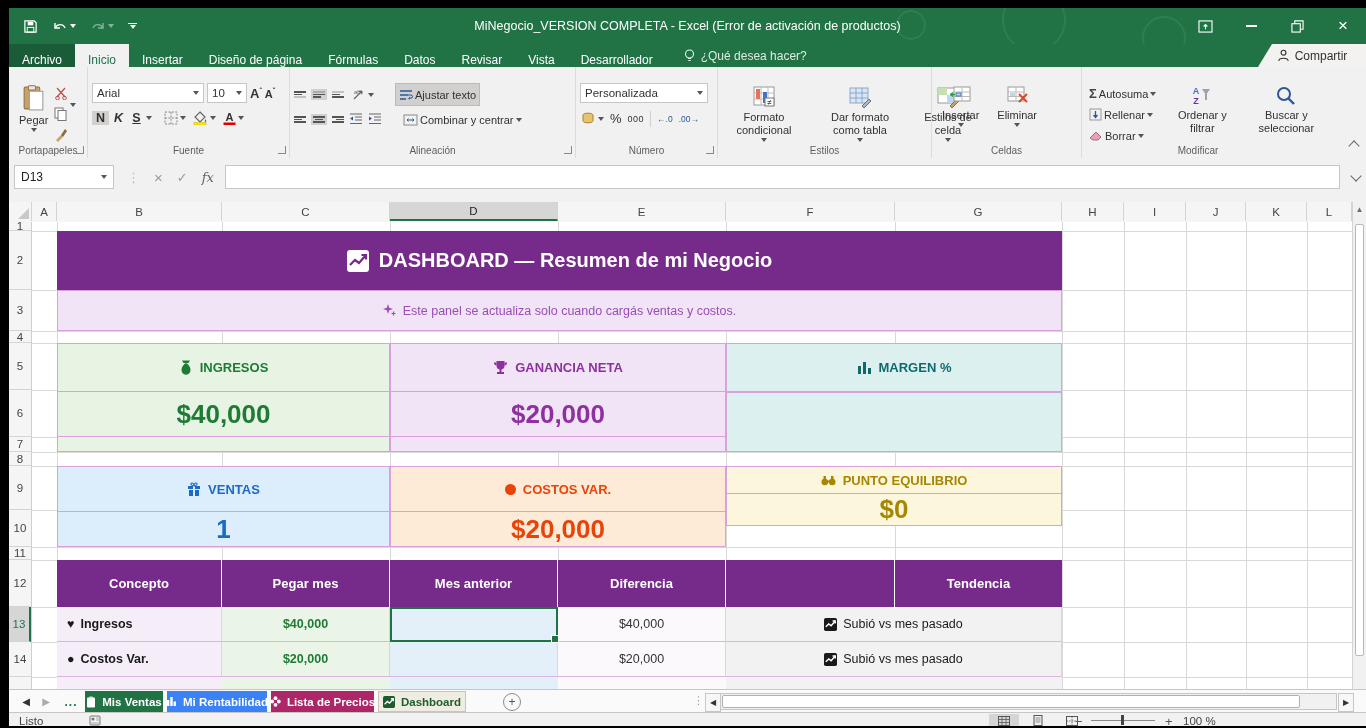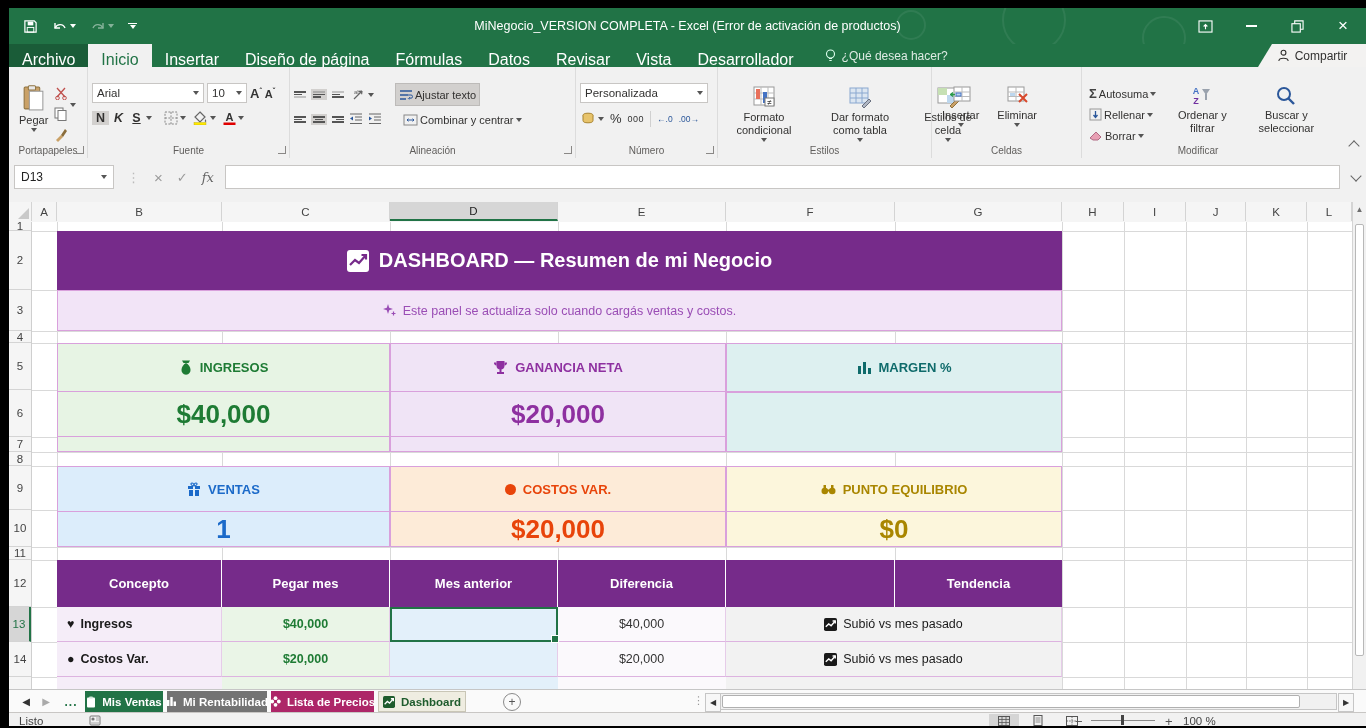--- a/index.html
+++ b/index.html
@@ -14,21 +14,21 @@
   .qbtn{display:flex;align-items:center;gap:2px;color:#fff;}
   .caret{width:0;height:0;border-left:3.5px solid transparent;border-right:3.5px solid transparent;border-top:4px solid #fff;display:inline-block;}
   .title{position:absolute;left:0;right:0;top:0;height:36px;display:flex;align-items:center;justify-content:center;
     font-size:12.5px;color:#fff;pointer-events:none;}
   .wctl{position:absolute;right:0;top:0;height:36px;display:flex;}
   .wbtn{width:46px;height:36px;display:flex;align-items:center;justify-content:center;font-size:15px;color:#fff;}
   .deco{position:absolute;border:2px solid rgba(255,255,255,0.07);border-radius:50%;}
 
   
   .tabrow{position:absolute;left:0;top:36px;right:0;height:23px;background:#217346;display:flex;align-items:stretch;}
-  .rtab{padding:16px 13px;display:flex;align-items:center;font-size:16px;color:#fff;white-space:nowrap;}
+  .rtab{padding:16px 13px;display:flex;align-items:center;font-size:12px;color:#fff;white-space:nowrap;}
   .rtab.archivo{background:#1a5c38;}
   .rtab.active{background:#f1f1f1;color:#217346;}
   .tabsearch{display:flex;align-items:center;gap:6px;margin-left:18px;color:rgba(255,255,255,0.85);font-size:12px;}
   .share{position:absolute;right:0;top:0;bottom:0;width:108px;background:#f3f2f1;color:#323130;font-size:12px;
     display:flex;align-items:center;justify-content:center;gap:5px;clip-path:polygon(14px 0,100% 0,100% 100%,0 100%);}
 
   
   .ribbon{position:absolute;left:0;top:59px;right:0;height:91px;background:#f1f1f1;border-bottom:1px solid #d5d3d1;display:flex;}
   .rgrp{position:relative;height:100%;border-right:1px solid #dcdcdc;flex:0 0 auto;padding:16px 4px 0 4px;box-sizing:border-box;}
   .rlabel{position:absolute;bottom:2px;left:0;right:0;text-align:center;font-size:10px;color:#605e5c;white-space:nowrap;}
@@ -622,21 +622,21 @@
     </div>
     <div class="vl" style="flex:1;color:#1b6ac9;">1</div>
   </div>
   <div class="card" style="left:381px;top:458px;width:336px;height:81px;background:#fdebd8;">
     <div class="hd" style="height:44px;color:#e8440a;">
       <span style="width:11px;height:11px;border-radius:50%;background:#e8440a;display:inline-block"></span>
       <span>COSTOS VAR.</span>
     </div>
     <div class="vl" style="flex:1;color:#e8440a;">$20,000</div>
   </div>
-  <div class="card" style="left:717px;top:458px;width:336px;height:81px;background:#fcf6dc;justify-content:flex-end;">
+  <div class="card" style="left:717px;top:458px;width:336px;height:60px;background:#fcf6dc;justify-content:flex-end;">
     <div class="hd" style="height:44px;color:#a98600;">
       <svg width="15" height="11" viewBox="0 0 15 11" class="ic">
           <circle cx="3.8" cy="7" r="3.3" fill="#a98600"></circle>
           <circle cx="11.2" cy="7" r="3.3" fill="#a98600"></circle>
           <rect x="5.5" y="5.5" width="4" height="2" fill="#a98600"></rect>
           <rect x="2.5" y="1" width="2.5" height="4" fill="#a98600"></rect>
           <rect x="10" y="1" width="2.5" height="4" fill="#a98600"></rect>
         </svg>
       <span>PUNTO EQUILIBRIO</span>
     </div>
@@ -701,21 +701,21 @@
     <span class="navarr" style="left:8px;">◀</span>
     <span class="navarr" style="left:28px;color:#aaa;">▶</span>
     <span class="navarr" style="left:50px;width:24px;font-size:12px;font-weight:bold;color:#217346;letter-spacing:1px;">...</span>
     <span class="stab" style="left:76px;width:78px;background:#217346;">
       <svg width="10" height="12" viewBox="0 0 10 12" class="ic">
           <rect x="1" y="1.5" width="8" height="10" rx="1" fill="#fff"></rect>
           <rect x="3" y="0.5" width="4" height="2" rx="1" fill="#cfe6d8"></rect>
         </svg>
       <span>Mis Ventas</span>
     </span>
-    <span class="stab" style="left:158px;width:100px;background:#737373;">
+    <span class="stab" style="left:158px;width:100px;background:#3b82f6;">
       <svg width="11" height="11" viewBox="0 0 11 11" class="ic">
           <rect x="1" y="4" width="2.4" height="6" fill="#fff"></rect>
           <rect x="4.3" y="1" width="2.4" height="9" fill="#fff"></rect>
           <rect x="7.6" y="5.5" width="2.4" height="4.5" fill="#fff"></rect>
         </svg>
       <span>Mi Rentabilidad</span>
     </span>
     <span class="stab" style="left:262px;width:103px;background:#ad2668;">
       <svg width="11" height="11" viewBox="0 0 11 11" class="ic">
           <circle cx="5.5" cy="2.2" r="1.9" fill="#fff"></circle>

